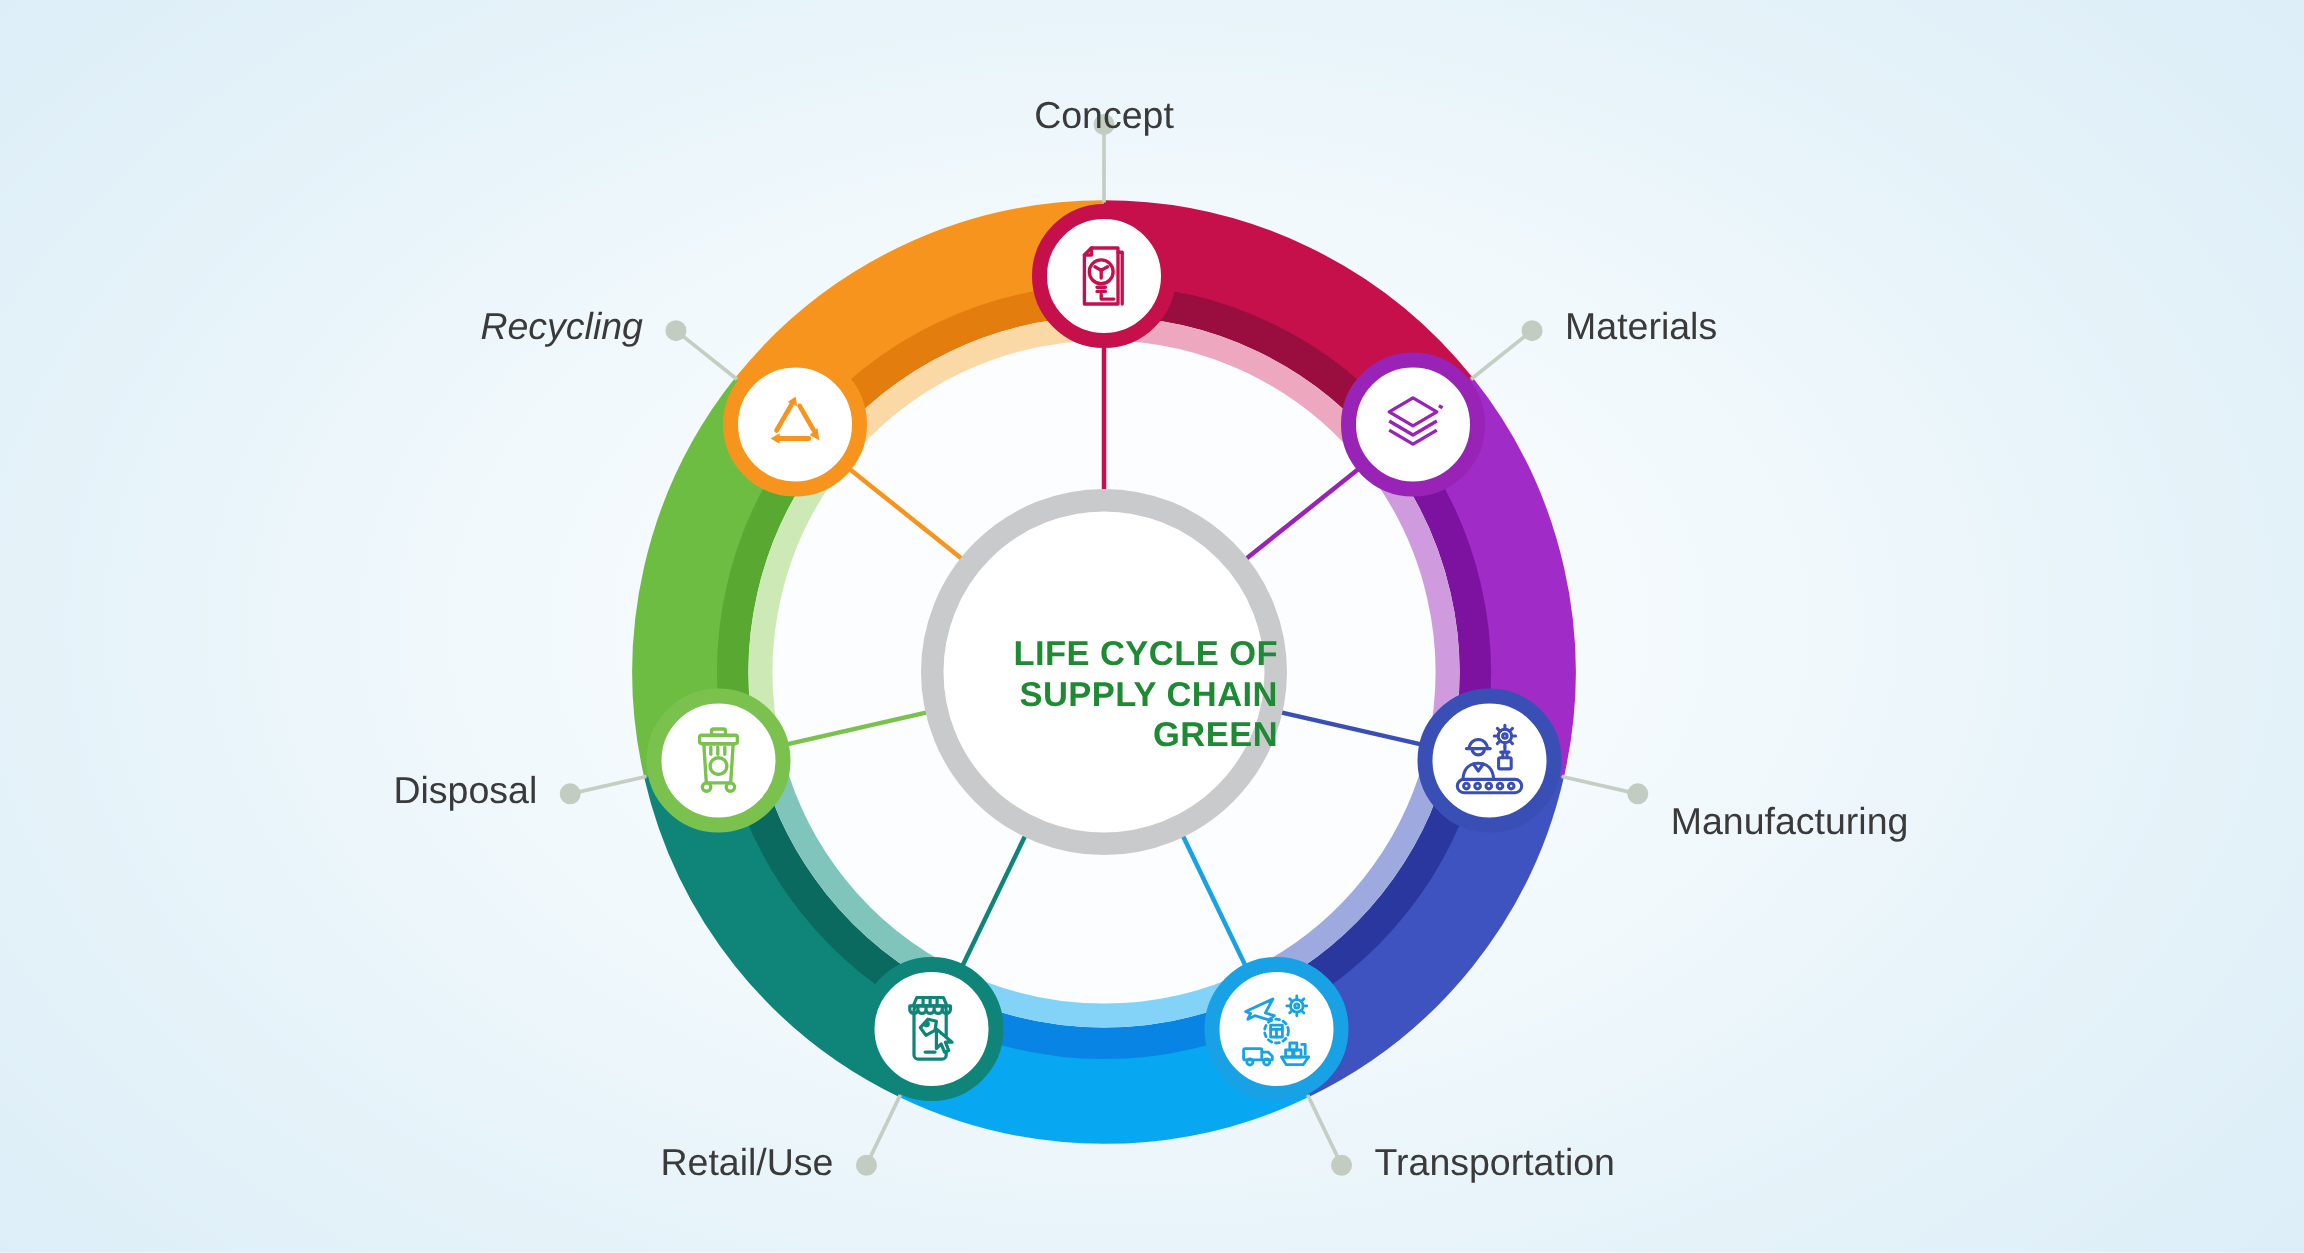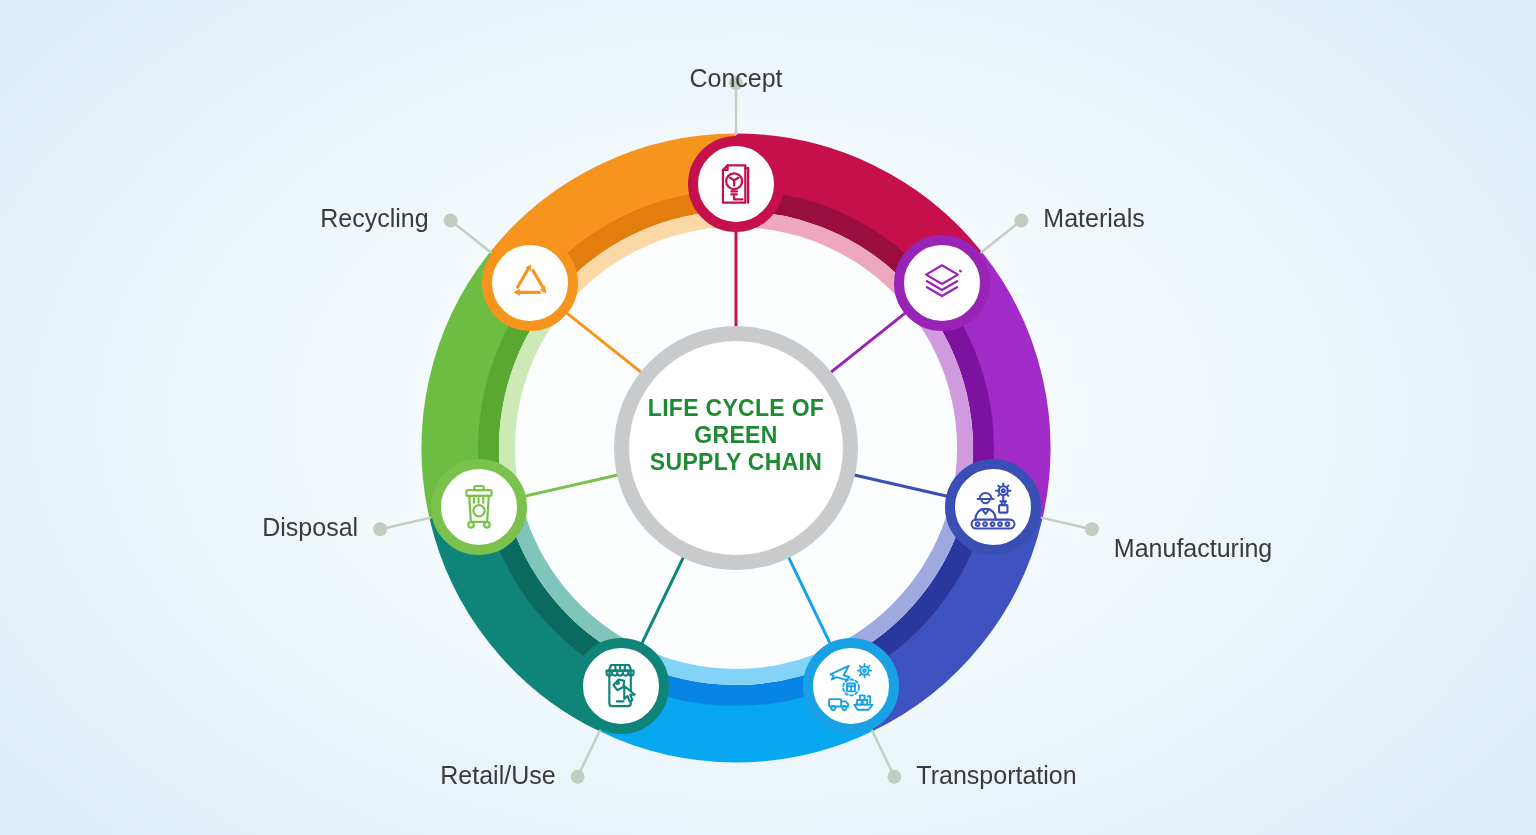--- a/index.html
+++ b/index.html
@@ -15,22 +15,22 @@
     background:#fff;box-sizing:border-box;border:10px solid #999;
     display:flex;align-items:center;justify-content:center;
     transform:translate(-50%,-50%);
   }
   .glyph{width:56px;height:56px;display:block;}
   .stage-label{
     position:absolute;font-size:25px;color:var(--label-color,#3A3A3A);
     white-space:nowrap;line-height:1.1;
   }
   .center-title{
-    position:absolute;left:736px;top:435px;transform:translate(-50%,-50%);
-    width:232px;text-align:center;font-weight:bold;font-size:23px;
+    position:absolute;left:736px;top:463px;transform:translate(-50%,-50%);
+    width:232px;text-align:right;font-weight:bold;font-size:23px;
     line-height:27px;letter-spacing:.3px;color:var(--title-color,#1E8A34);
   }
   .center-title span{display:block;}
 </style>
 </head>
 <body style="--bg-center: #FBFDFE; --bg-edge: #DDEEF8; --title-color: #1E8A34; --label-color: #3A3A3A;">
 
 <svg width="0" height="0" style="position:absolute" aria-hidden="true">
   <defs>
     <symbol id="concept-icon" viewBox="0 0 60 60">
@@ -194,22 +194,22 @@
       <circle cx="577.6324352220912" cy="776.8536367843828" r="7" fill="#C2CCC0"></circle>
       <line x1="430.8475634870892" y1="517.6490523283264" x2="380.1513120536344" y2="529.2201408940548" stroke="#C4CEC2" stroke-width="2.5"></line>
       <circle cx="380.1513120536344" cy="529.2201408940548" r="7" fill="#C2CCC0"></circle>
       <line x1="491.2867459875066" y1="252.84769201821646" x2="450.6315088991691" y2="220.4262223215623" stroke="#C4CEC2" stroke-width="2.5"></line>
       <circle cx="450.6315088991691" cy="220.4262223215623" r="7" fill="#C2CCC0"></circle>
     </g>
   </svg>
 
 <div class="center-title">
   <span>LIFE CYCLE OF</span>
+  <span>SUPPLY CHAIN</span>
   <span>GREEN</span>
-  <span>SUPPLY CHAIN</span>
 </div>
 
 <div id="nodes">
     <div class="node" style="left: 736px; top: 184px; border-color: rgb(197, 16, 76);">
       <svg class="glyph" viewBox="0 0 60 60" style="color: rgb(197, 16, 76);">
         <use href="#concept-icon"></use>
       </svg>
     </div>
     <div class="stage-label" style="left: 736px; top: 67px; transform: translate(-50%, -100%); margin-top: 25px;">Concept</div>
     <div class="node" style="left: 942.404px; top: 283.399px; border-color: rgb(152, 35, 182);">
@@ -240,14 +240,14 @@
       <svg class="glyph" viewBox="0 0 60 60" style="color: rgb(122, 194, 77);">
         <use href="#disposal-icon"></use>
       </svg>
     </div>
     <div class="stage-label" style="left: 358.151px; top: 529.22px; transform: translate(-100%, -54%);">Disposal</div>
     <div class="node" style="left: 529.596px; top: 283.399px; border-color: rgb(247, 148, 30);">
       <svg class="glyph" viewBox="0 0 60 60" style="color: rgb(247, 148, 30);">
         <use href="#recycling-icon"></use>
       </svg>
     </div>
-    <div class="stage-label" style="left: 428.632px; top: 220.426px; transform: translate(-100%, -54%);">Recycling</div>
+    <div class="stage-label" style="left: 428.632px; top: 220.426px; transform: translate(-100%, -54%); font-style: italic;">Recycling</div>
   </div>
 
 </body></html>

